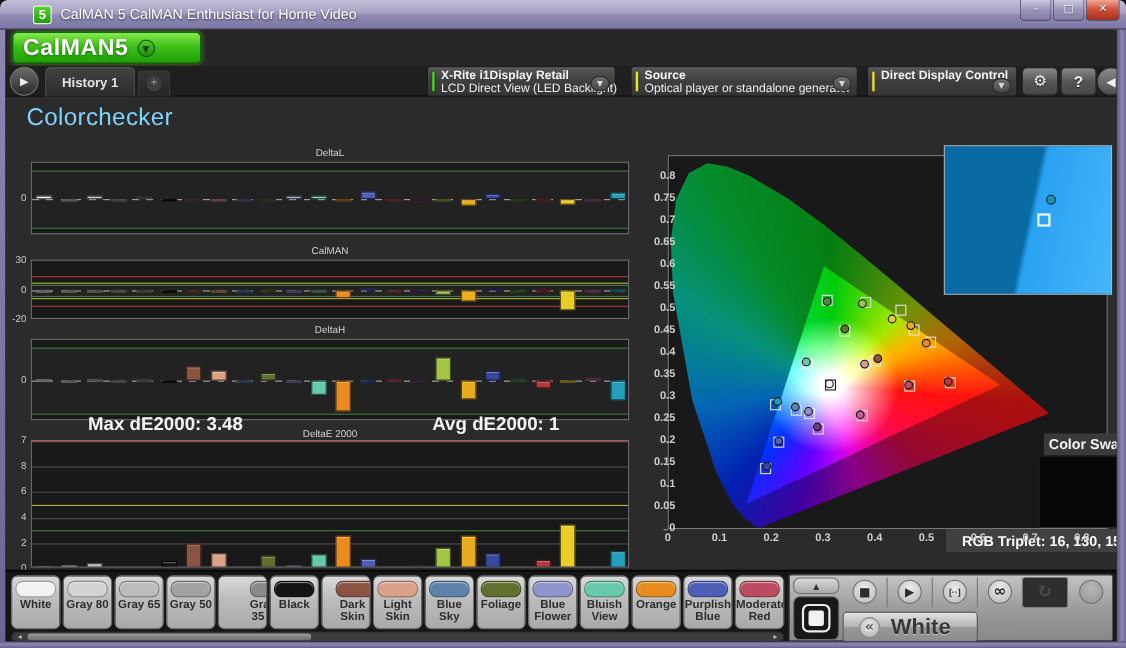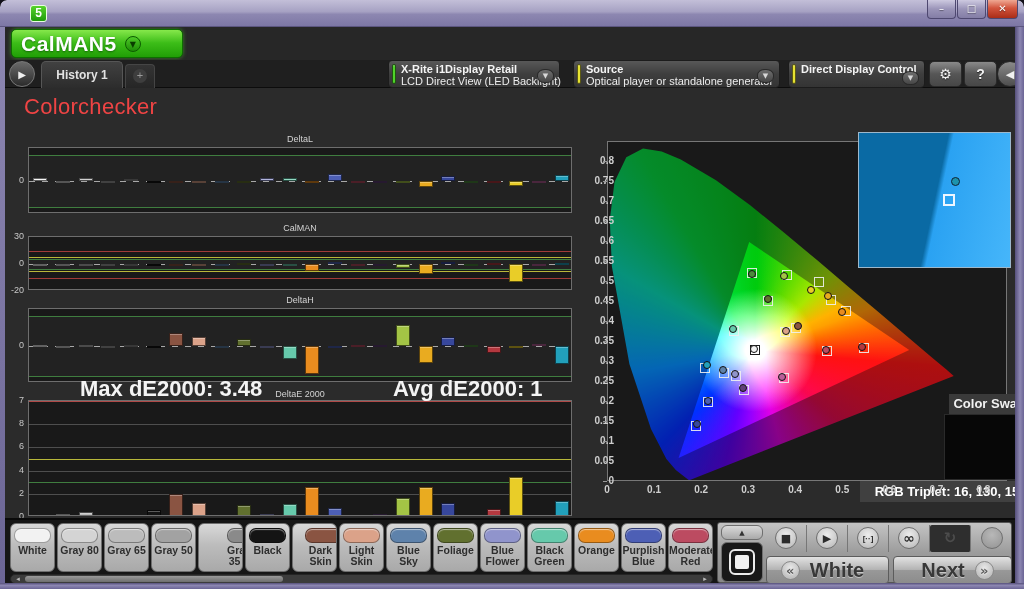--- a/index.html
+++ b/index.html
@@ -58,30 +58,30 @@
     color:#d8d8d8;font-size:7px;text-align:center;line-height:13px;}
   .sqbtn{position:absolute;top:1px;width:33px;height:26px;border-radius:5px;
     background:linear-gradient(180deg,#8a8a8a,#565656 50%,#474747);border:1px solid #2a2a2a;
     color:#f0f0f0;font-size:14px;font-weight:bold;text-align:center;line-height:24px;text-shadow:0 1px 1px rgba(0,0,0,.6);}
   #collapse-btn{position:absolute;left:992px;top:1px;width:26px;height:26px;border-radius:50%;
     background:linear-gradient(180deg,#8a8a8a,#4d4d4d);border:1px solid #2a2a2a;
     color:#f0f0f0;font-size:11px;text-align:center;line-height:25px;}
 
   
   #content{position:absolute;left:0;right:0;top:61px;height:430px;background:#2b2b2b;}
-  #page-title{position:absolute;left:19px;top:6px;font-size:22px;color:#ef4444;letter-spacing:.3px;}
+  #page-title{position:absolute;left:19px;top:6px;font-size:22px;color:#7dd3fc;letter-spacing:.3px;}
   .chart{position:absolute;left:23px;width:544px;}
   .chart .ctitle{position:absolute;left:0;right:0;top:-13px;text-align:center;font-size:9px;color:#d2d2d2;}
   .chart .plot{position:absolute;left:0;top:0;width:544px;background:#191919;border:1px solid #6e6e6e;overflow:hidden;}
   .chart .band{position:absolute;left:0;right:0;background:rgba(255,255,255,.045);}
   .hline{position:absolute;left:0;right:0;height:1px;}
   .zline{position:absolute;left:0;right:0;height:1px;background:repeating-linear-gradient(90deg,#a8a8a8 0 6px,transparent 6px 13px);}
   .bar{position:absolute;width:14px;border:1px solid rgba(0,0,0,.6);box-shadow:inset 0 1px 0 rgba(255,255,255,.3);}
   .ylab{position:absolute;width:20px;text-align:right;font-size:9px;color:#c8c8c8;}
-  .de-big{position:absolute;top:288px;font-size:22px;font-weight:bold;color:#f4f4f4;white-space:nowrap;}
+  .de-big{position:absolute;top:288px;font-size:17px;font-weight:bold;color:#f4f4f4;white-space:nowrap;}
 
   
   #cie-panel{position:absolute;left:580px;top:30px;width:432px;height:400px;}
   #cie-title{position:absolute;left:0;right:0;top:0;text-align:center;font-size:10px;font-weight:bold;color:#dcdcdc;}
   #cie-plot{position:absolute;left:22px;top:23px;width:400px;height:340px;background:#191919;border:1px solid #777;}
   #cie-horseshoe,#cie-tri{position:absolute;left:0;top:0;width:400px;height:340px;}
   .cie-ylab{position:absolute;right:403px;width:34px;text-align:right;font-size:10px;font-weight:bold;color:#cfcfcf;}
   .cie-xlab{position:absolute;top:342px;width:30px;text-align:center;font-size:10px;font-weight:bold;color:#cfcfcf;}
   .tickmark{position:absolute;background:#9a9a9a;}
   .pt-sq{position:absolute;width:10px;height:10px;border:1px solid rgba(240,240,240,.9);}
@@ -130,20 +130,21 @@
     color:#5c5c5c;font-size:13px;line-height:18px;text-align:center;flex:0 0 19px;}
   .navbtn .tx{margin:0 10px;}
 </style>
 </head>
 <body>
 
 <div id="screen">
 
   <div id="titlebar">
     <div id="app-icon">5</div>
+    <div id="window-title">CalMAN 5 CalMAN Enthusiast for Home Video</div>
     <div class="winbtns">
       <div class="winbtn glyph">–</div>
       <div class="winbtn glyph">□</div>
       <div class="winbtn close glyph">✕</div>
     </div>
   </div>
 
   <div id="frame-l" class="frame"></div>
   <div id="frame-r" class="frame"></div>
   <div id="frame-b" class="frame"></div>
@@ -484,21 +485,21 @@
           <div class="swbtn" style="left: 428px;">
             <div class="chip" style="background: rgb(97, 112, 47);"></div>
             <div class="lbl">Foliage</div>
           </div>
           <div class="swbtn" style="left: 475px;">
             <div class="chip" style="background: rgb(144, 148, 204);"></div>
             <div class="lbl">Blue Flower</div>
           </div>
           <div class="swbtn" style="left: 522px;">
             <div class="chip" style="background: rgb(102, 201, 171);"></div>
-            <div class="lbl">Black Green</div>
+            <div class="lbl">Bluish View</div>
           </div>
           <div class="swbtn" style="left: 569px;">
             <div class="chip" style="background: rgb(233, 140, 31);"></div>
             <div class="lbl">Orange</div>
           </div>
           <div class="swbtn" style="left: 616px;">
             <div class="chip" style="background: rgb(77, 95, 181);"></div>
             <div class="lbl">Purplish Blue</div>
           </div>
           <div class="swbtn" style="left: 663px;">
@@ -535,21 +536,17 @@
             <div class="circ glyph">↻</div>
           </div>
         <div class="tcell blank" style="left:253px;border-right:none;">
             <div class="circ"></div>
           </div>
 
         <div class="navbtn" style="left:48px;width:123px;">
           <span class="cc glyph">«</span>
           <span class="tx">White</span>
         </div>
-        <div class="navbtn" style="left:175px;width:119px;">
-          <span class="tx">Next</span>
-          <span class="cc glyph">»</span>
-        </div>
       </div>
     </div>
 
   </div>
 </div>
 
 </body></html>

